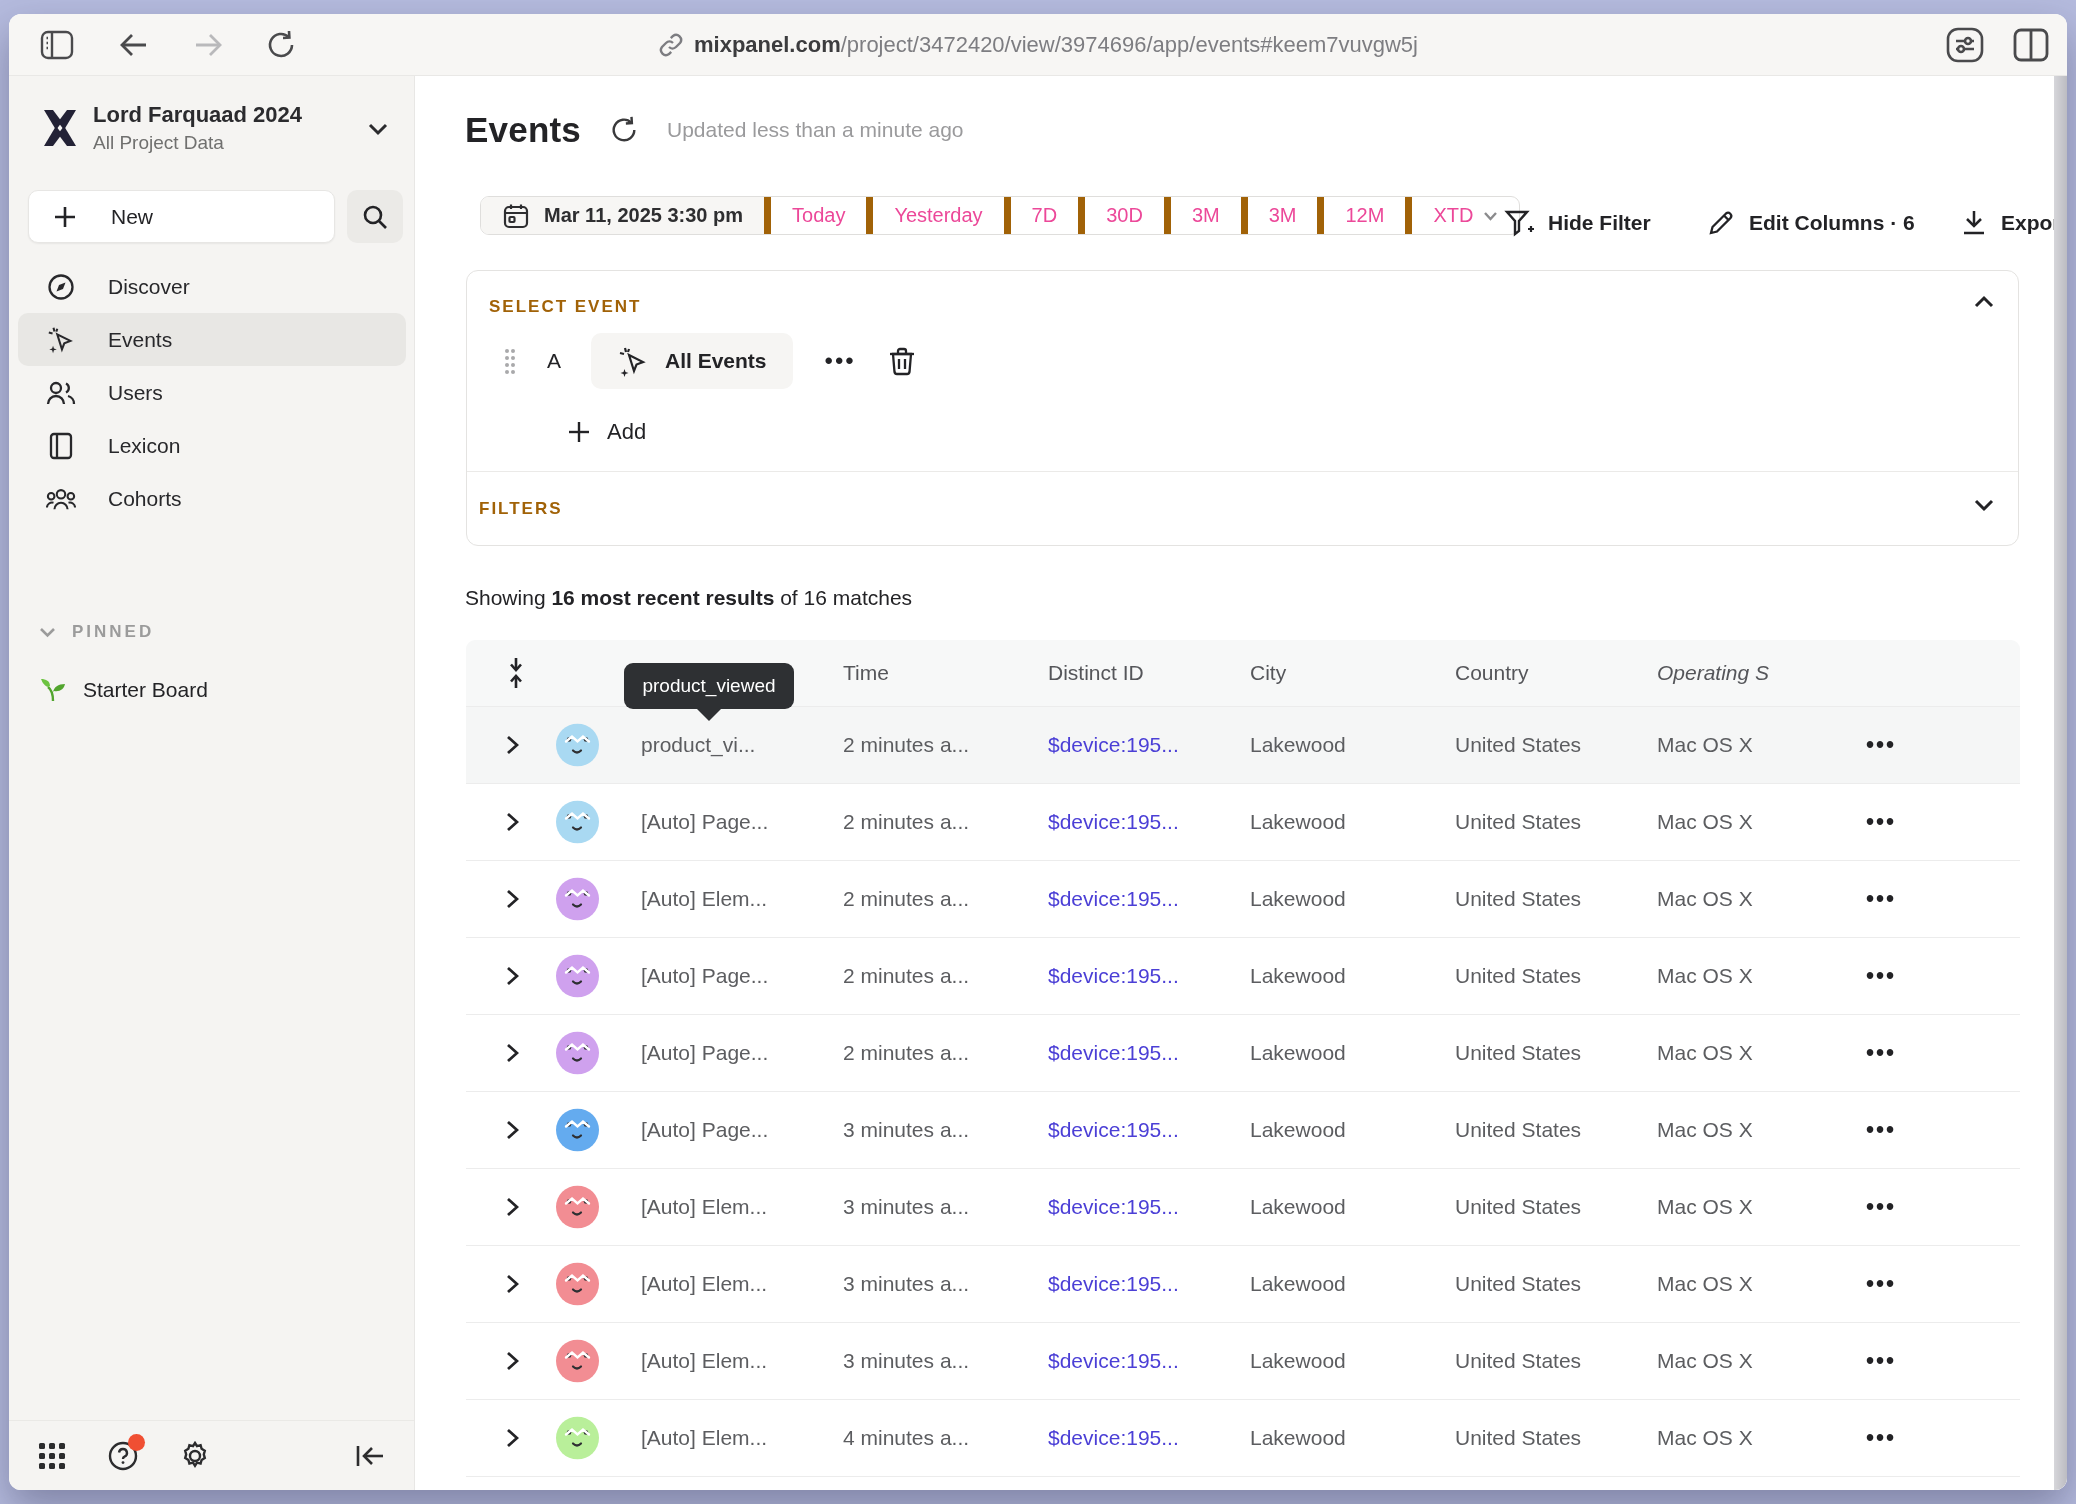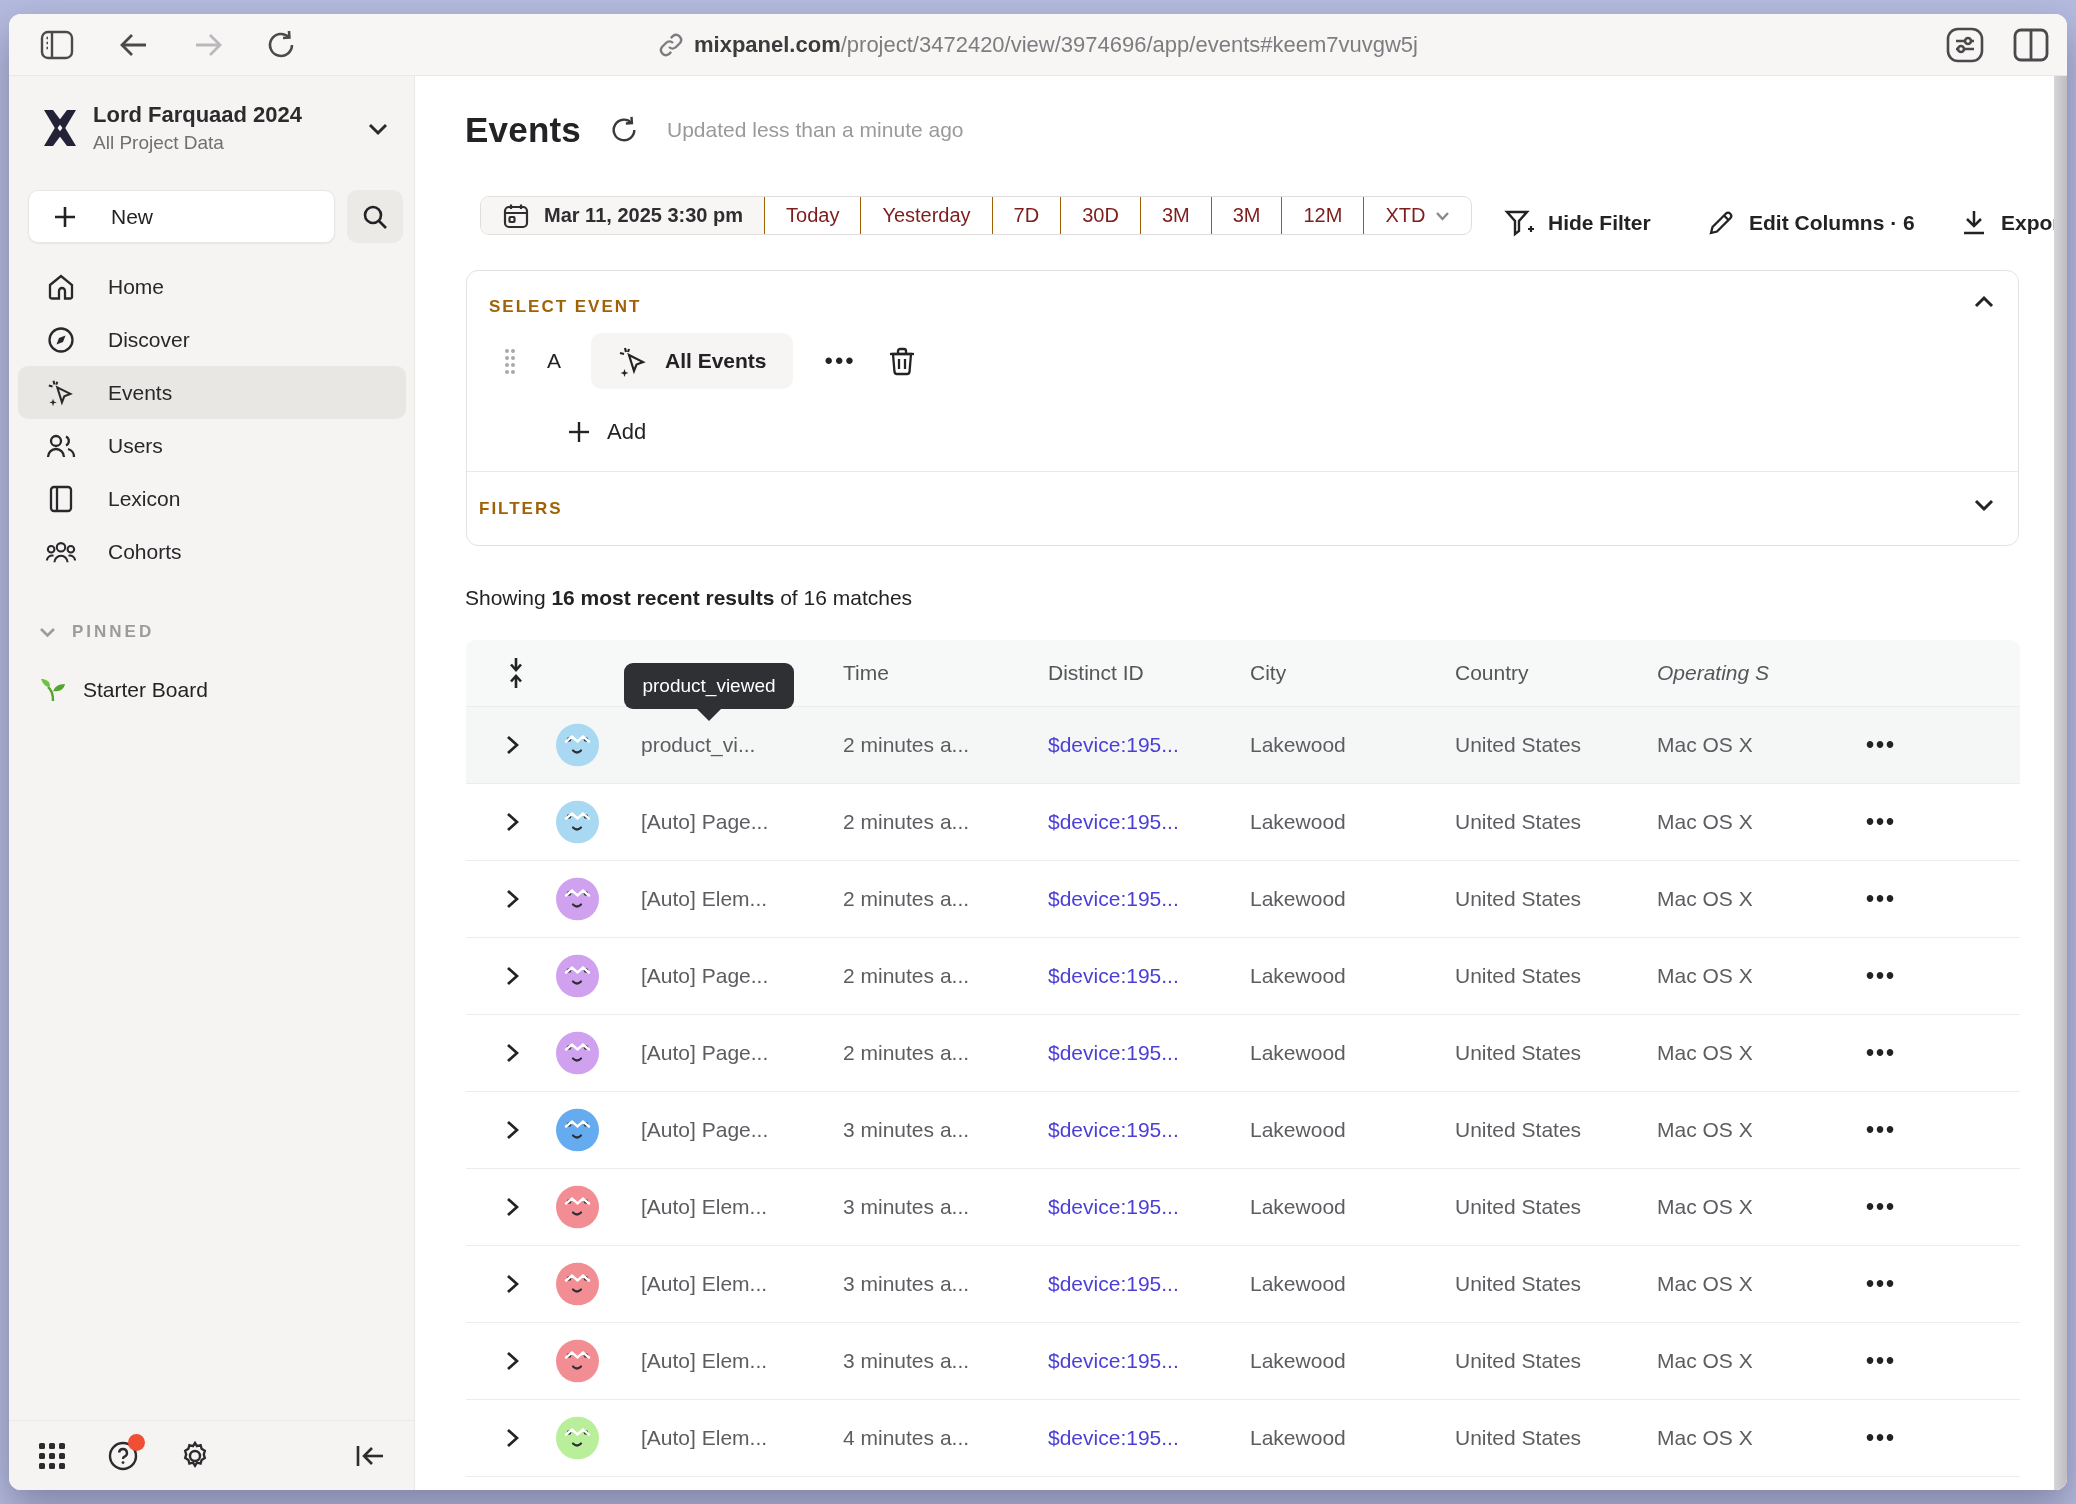--- a/index.html
+++ b/index.html
@@ -54,21 +54,21 @@
   .content { position:absolute; left:406px; top:62px; right:0; bottom:0; background:#fff; }
 
   .page-hdr { position:absolute; left:50px; top:34px; display:flex; align-items:center; gap:28px; }
   .page-hdr h1 { font-size:35px; font-weight:700; color:#232326; letter-spacing:.2px; }
   .page-hdr .refresh { color:#3a3a3c; display:flex; cursor:pointer; }
   .page-hdr .updated { font-size:21px; color:#9a9a9c; }
 
   .seg-bar { position:absolute; left:65px; top:120px; height:39px; display:flex; background:#fff;
              border:1px solid #dfdedc; border-radius:9px; overflow:hidden; }
   .seg { display:flex; align-items:center; justify-content:center; padding:0 21px; font-size:20px;
-         color:#7f1d1d; border-left:1px solid #a16207; cursor:pointer; white-space:nowrap; }
+         color:#ec4899; border-left:7px solid #a16207; cursor:pointer; white-space:nowrap; }
   .seg.date { border-left:none; background:#f7f6f4; color:#2e2e30; font-weight:600; gap:14px; }
   .seg .chev { margin-left:10px; display:flex; color:#8b8b8d; }
 
   .tool-btn { position:absolute; top:120px; height:53px; display:flex; align-items:center; gap:14px;
               font-size:21px; font-weight:600; color:#232326; cursor:pointer; }
   .tool-btn .icon { display:flex; color:#232326; }
 
   .card { position:absolute; left:51px; top:194px; width:1553px; height:276px; background:#fff;
           border:1px solid #e4e3e1; border-radius:12px; }
   .card .divider { position:absolute; left:0; right:0; top:200px; height:1px; background:#ebeae8; }
@@ -207,28 +207,20 @@
             <circle cx="11" cy="11" r="8"></circle>
             <line x1="17" y1="17" x2="24" y2="24"></line>
           </svg>
       </span>
     </div>
 
     <div class="nav" id="nav">
         <div class="nav-item">
           <span class="icon">
             <svg width="28" height="28" viewBox="0 0 28 28" fill="none" stroke="currentColor" stroke-width="2.3">
-              <path d="M3 12 L14 3 L25 12 V24 a1.5 1.5 0 0 1-1.5 1.5 h-5.5 V18 a3 3 0 0 0-6 0 v7.5 H4.5 A1.5 1.5 0 0 1 3 24 Z"></path>
-            </svg>
-          </span>
-          <span>Home</span>
-        </div>
-        <div class="nav-item">
-          <span class="icon">
-            <svg width="28" height="28" viewBox="0 0 28 28" fill="none" stroke="currentColor" stroke-width="2.3">
               <circle cx="14" cy="14" r="11.5"></circle>
               <path d="M18.5 9.5 L16 16 L9.5 18.5 L12 12 Z" fill="currentColor" stroke="none"></path>
             </svg>
           </span>
           <span>Discover</span>
         </div>
         <div class="nav-item selected">
           <span class="icon">
             <svg width="30" height="30" viewBox="0 0 32 32" fill="none" stroke="currentColor" stroke-width="2.2">
               <path d="M12 10 L26 17 L19.5 19.5 L17 26 Z"></path>

